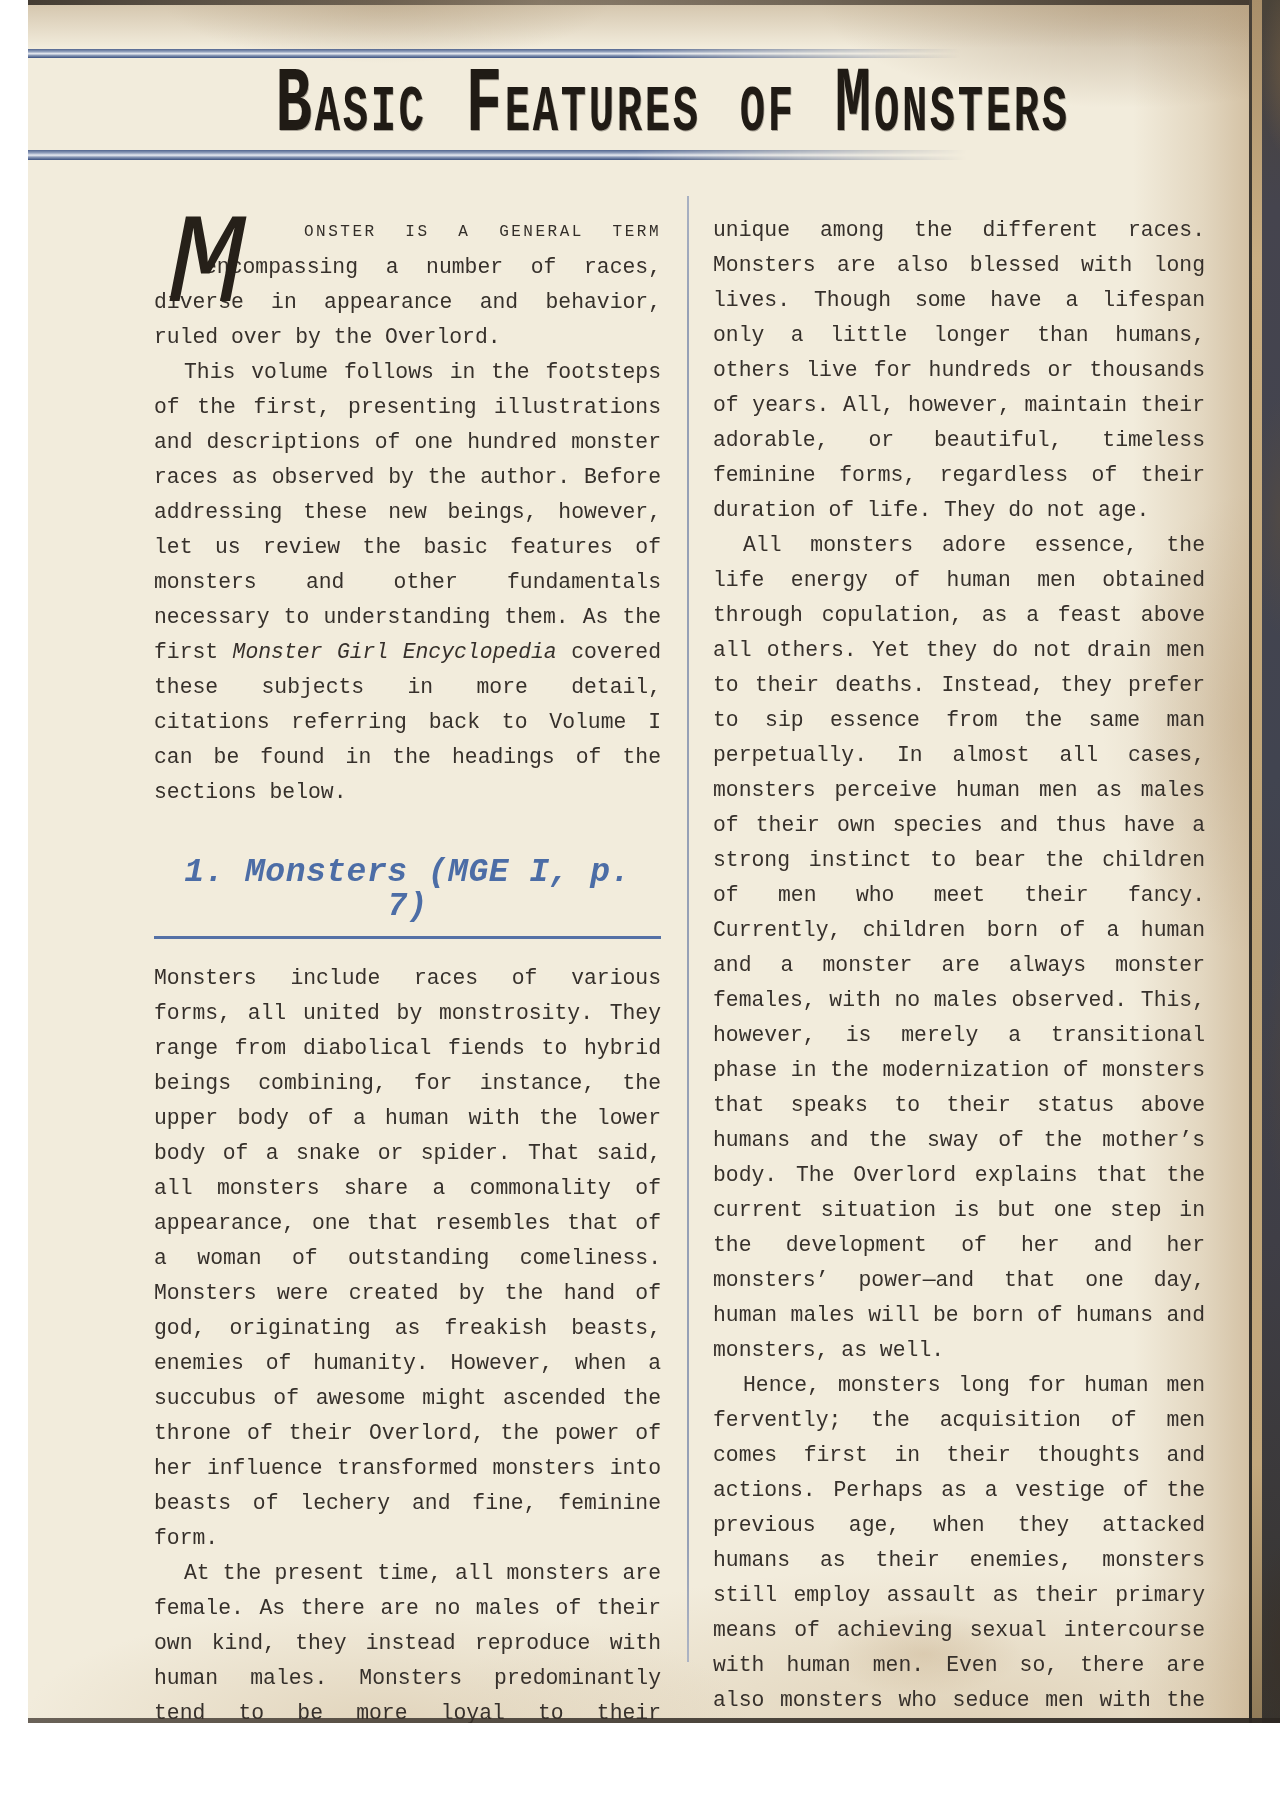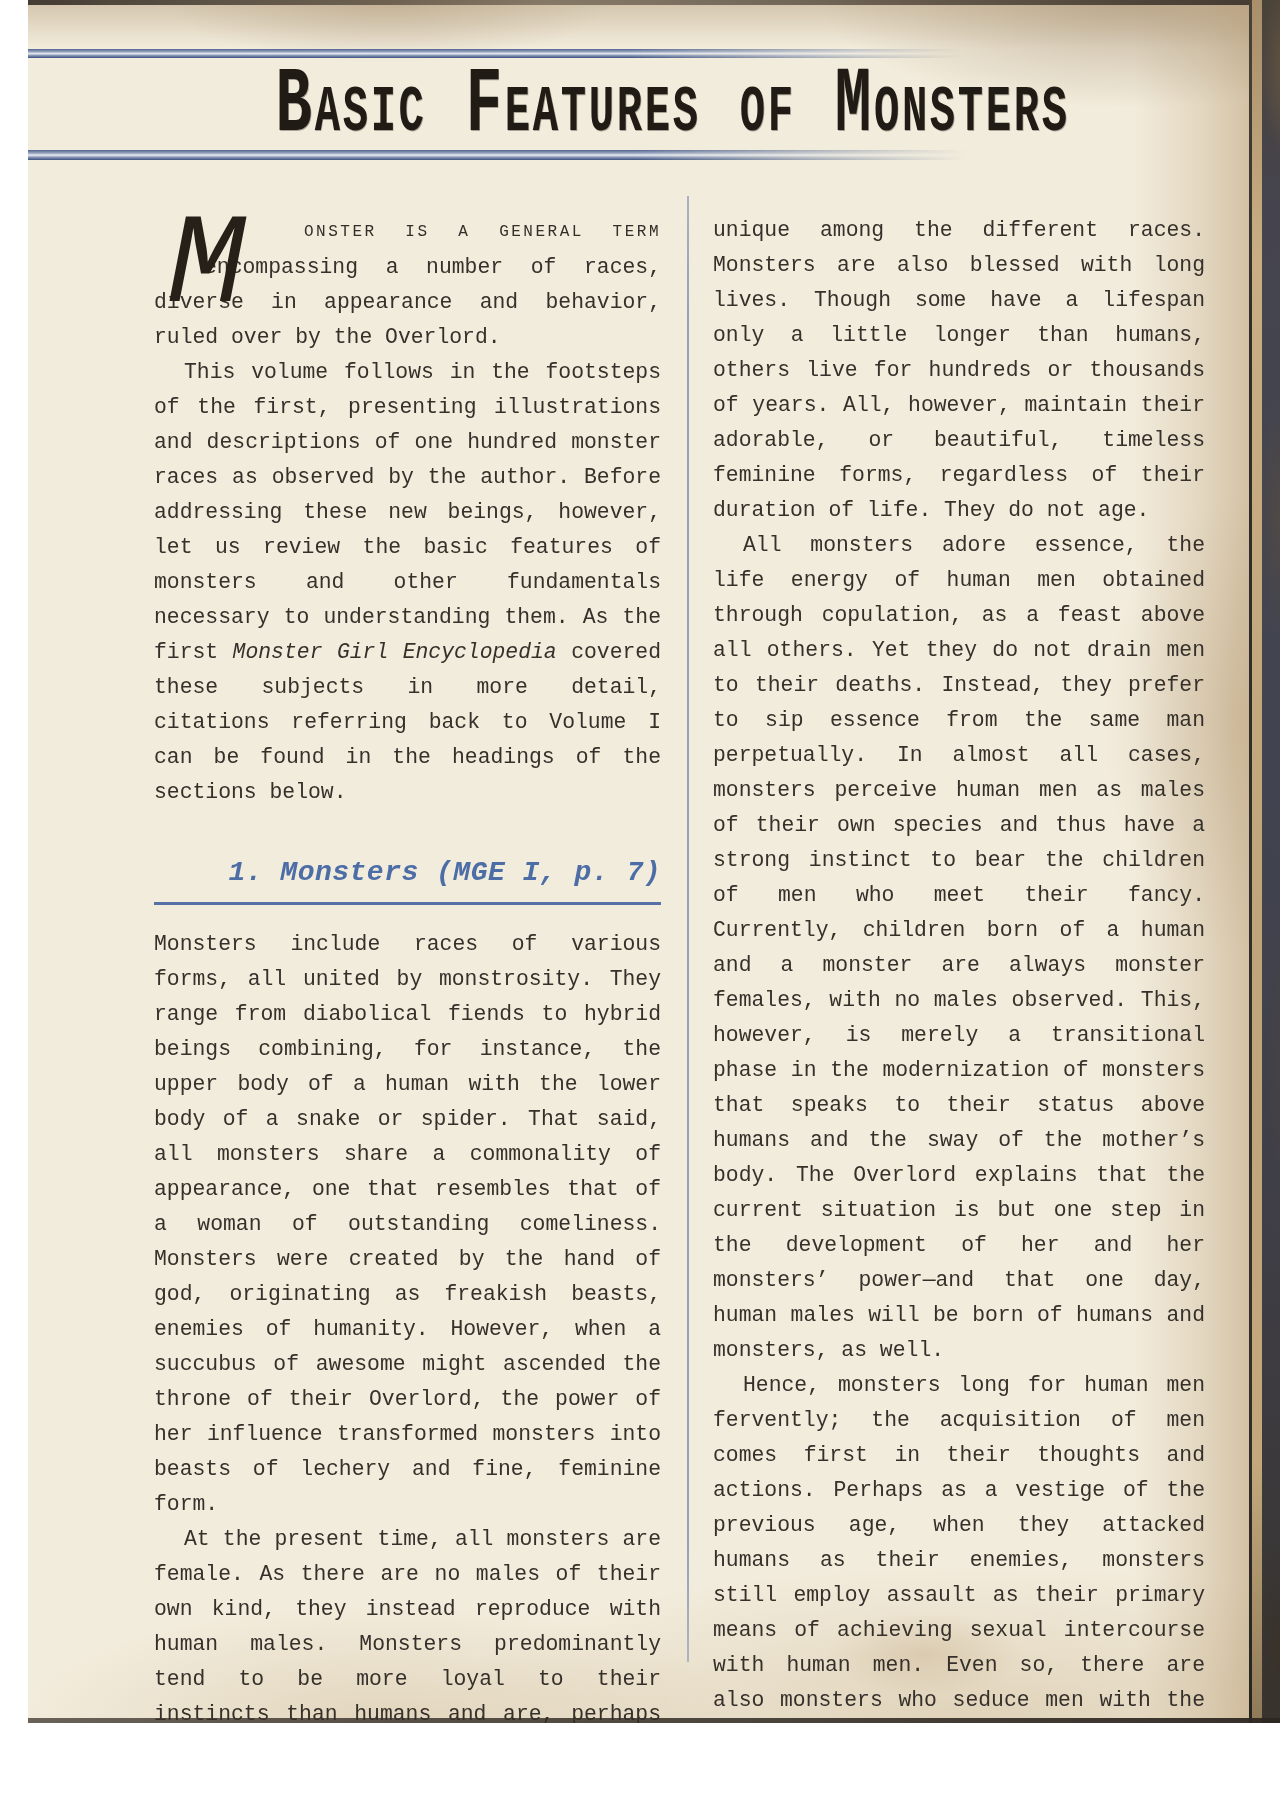--- a/index.html
+++ b/index.html
@@ -68,22 +68,22 @@
   p.first { position:relative; text-indent:100px; }
   .dropcap-spacer { float:left; width:50px; height:70px; }
   .dropcap { position:absolute; top:-10px; left:14px; font-size:128px; line-height:1;
     font-style:italic; font-weight:normal; color:#262019; text-indent:0; }
   .lead-caps { text-transform:uppercase; font-size:16px; letter-spacing:2.5px;
     word-spacing:5px; color:#332e29; }
 
   
   h2.section-heading { margin:46px 0 22px 0; padding-bottom:12px;
     border-bottom:3px solid #5571a6;
-    font-style:italic; font-weight:bold; font-size:28px; line-height:34px;
-    letter-spacing:0.5px; color:#4c6da6; text-align:right; text-indent:0; }
+    font-style:italic; font-weight:bold; font-size:33px; line-height:34px;
+    letter-spacing:0.5px; color:#4c6da6; text-align:center; text-indent:0; }
 
   .footer { position:absolute; left:778px; top:1724px; font-size:18.5px;
     letter-spacing:1.8px; color:#3e5695; white-space:nowrap; }
 
   i.cite { font-style:italic; }
 </style>
 </head>
 <body>
 
 <div class="page">

